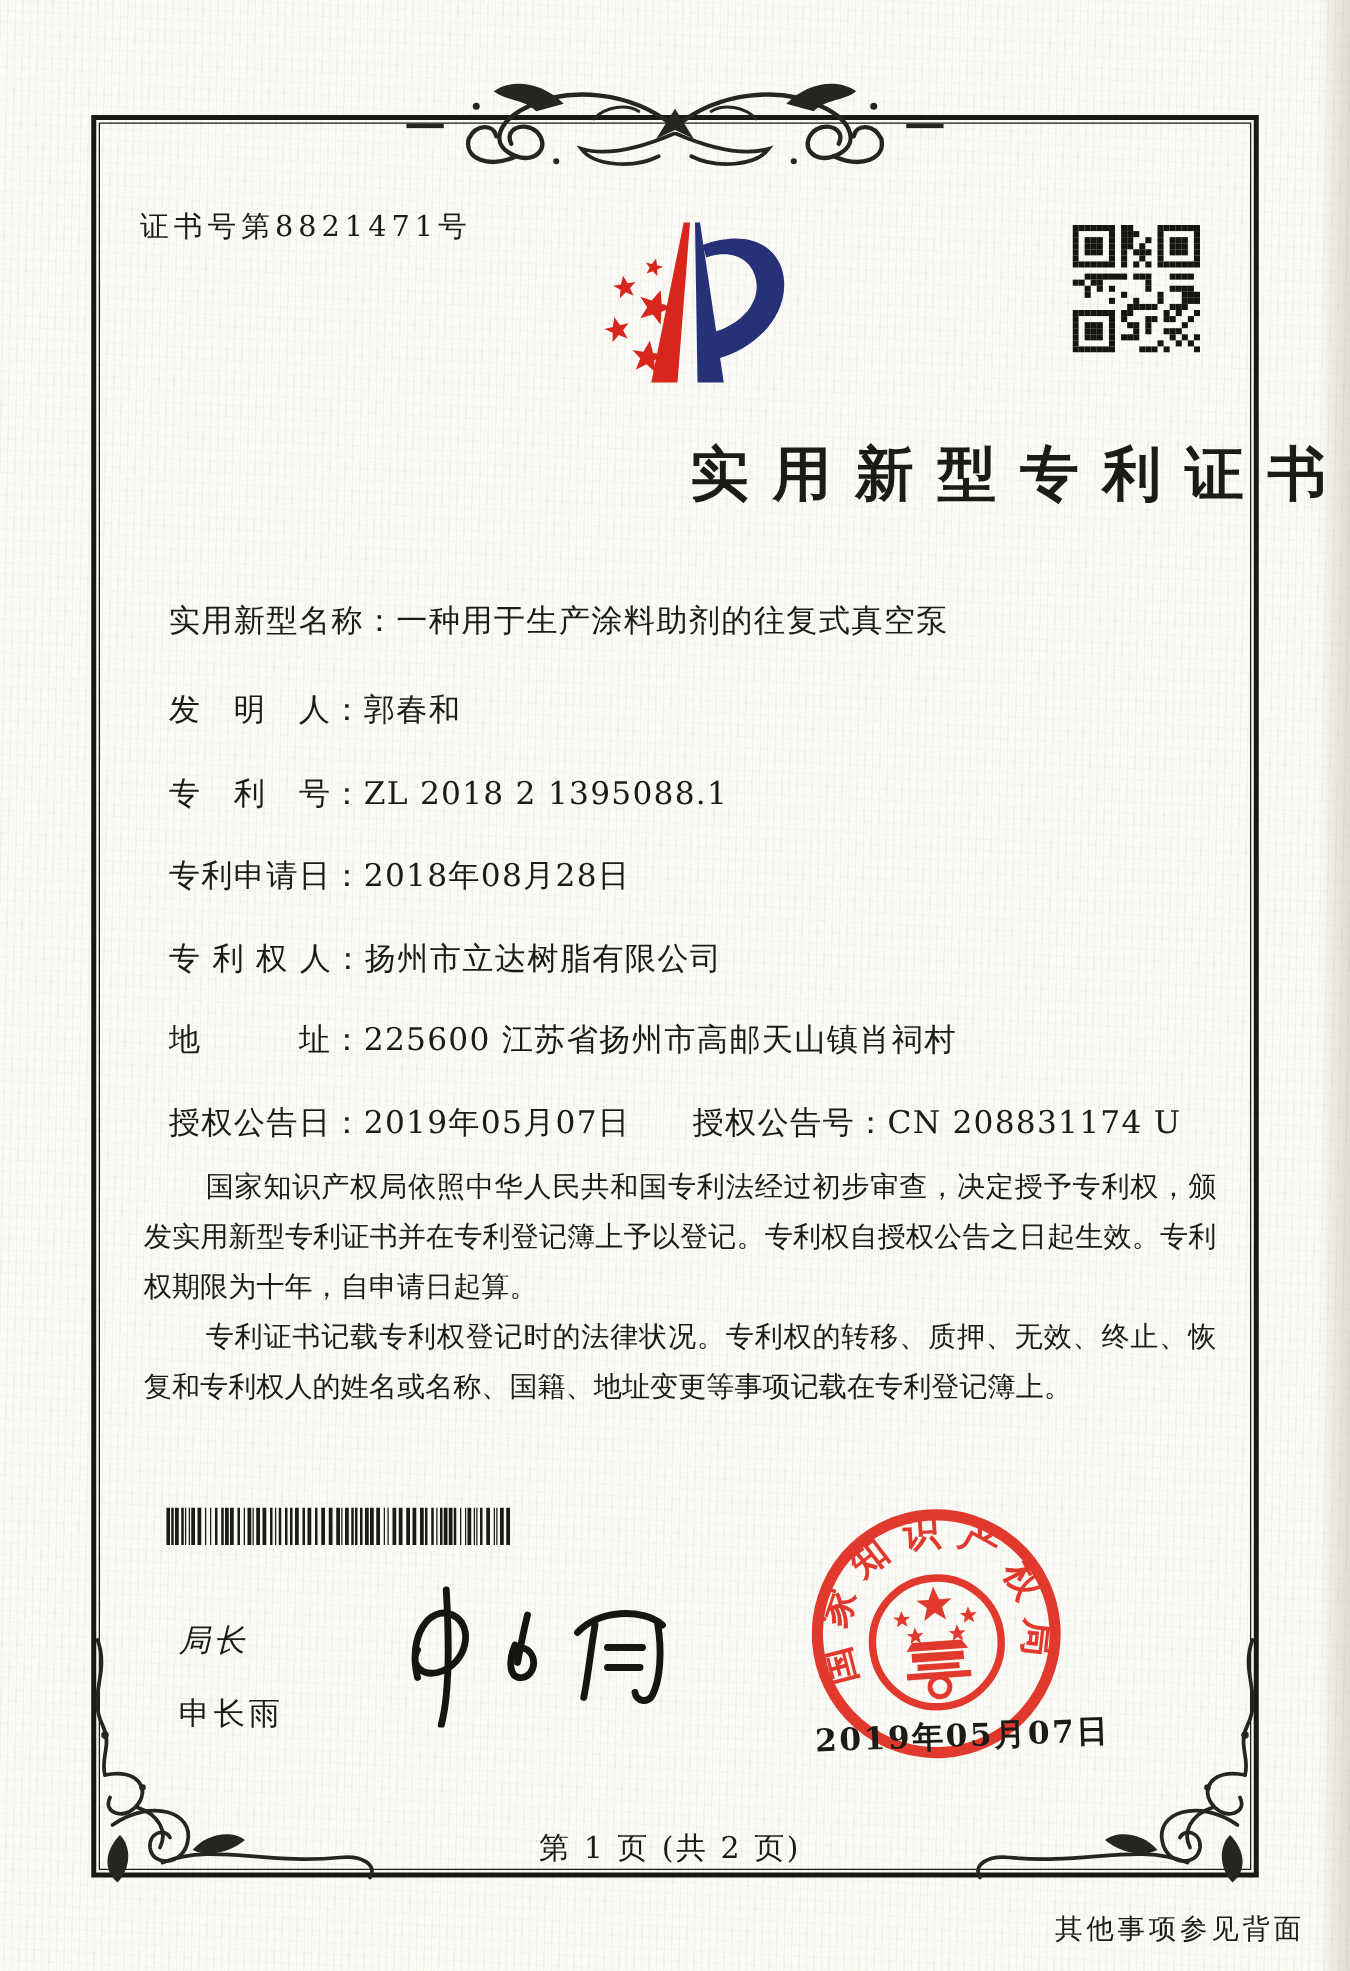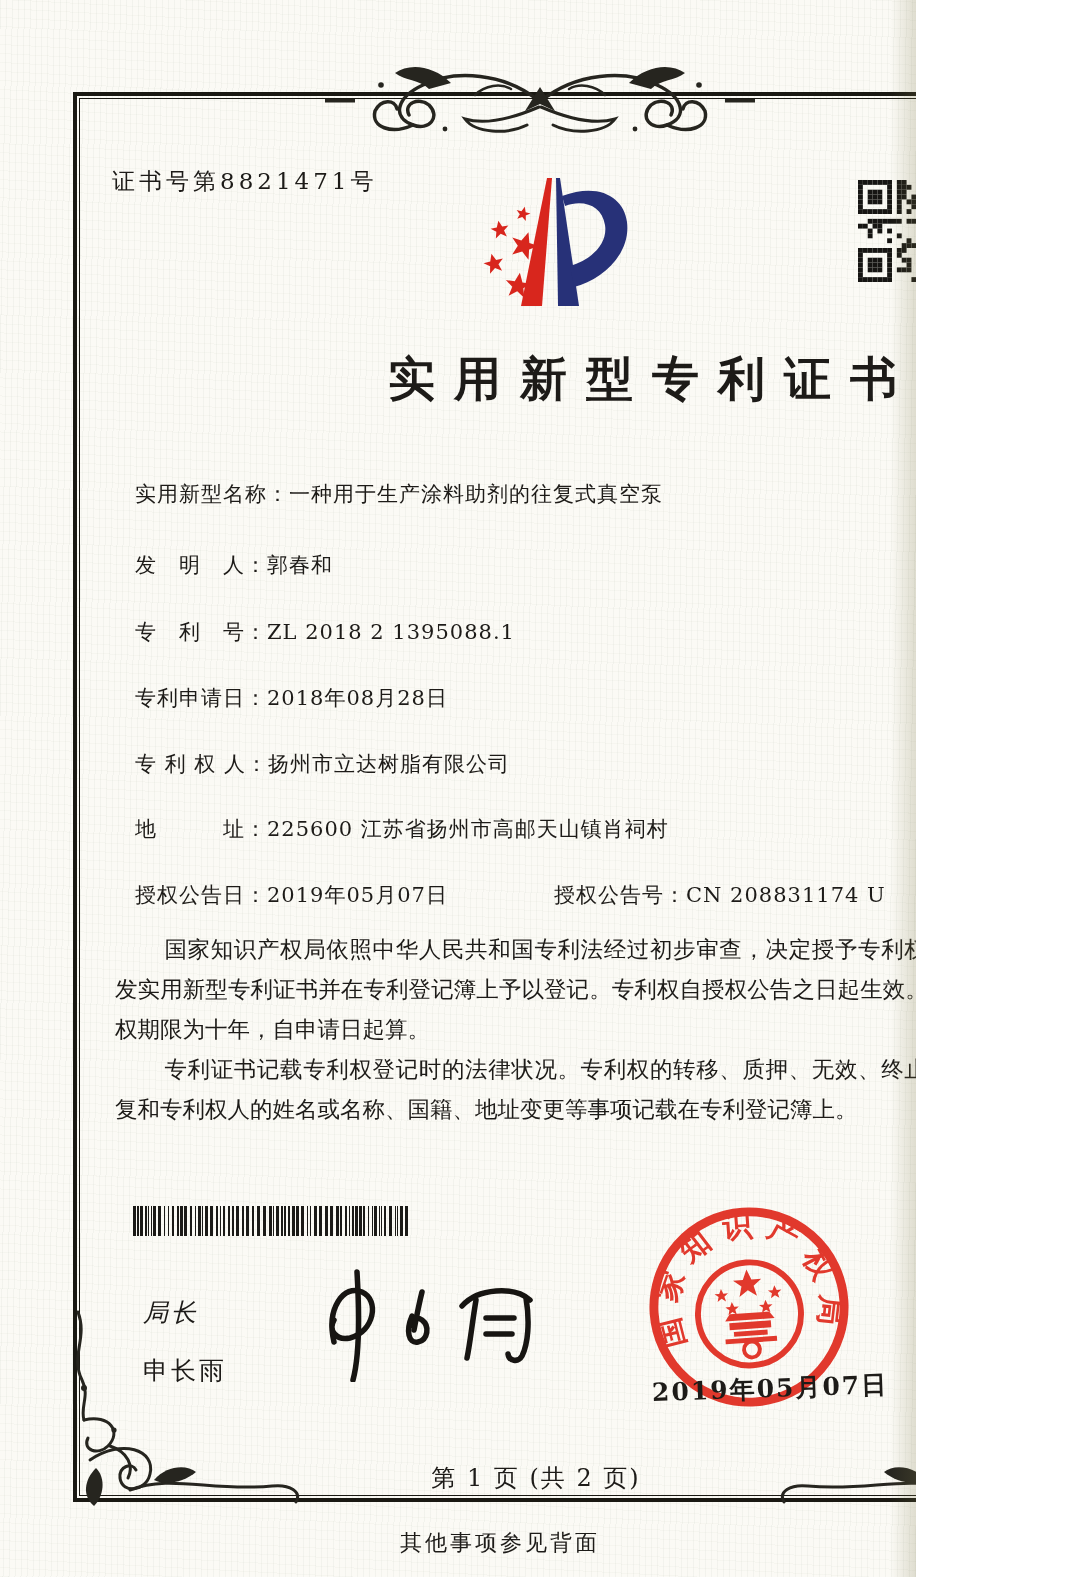--- a/index.html
+++ b/index.html
@@ -1,18 +1,18 @@
 <!DOCTYPE html>
 <html><head>
 <meta charset="utf-8">
 <style>
   html,body{margin:0;padding:0;}
   body{width:1080px;height:1577px;background:#ffffff;}
   .page{
-    position:relative;width:916px;height:1577px;overflow:hidden;
+    position:relative;width:1080px;height:1577px;overflow:hidden;
     background:#fbfaf5;color:#1d1b18;
     font-family:"DejaVu Serif","Liberation Serif",serif;
   }
   .page::before{ 
     content:"";position:absolute;inset:0;z-index:0;pointer-events:none;
     background:
       repeating-linear-gradient(91deg, rgba(140,155,140,.08) 0 1px, transparent 1px 6px),
       repeating-linear-gradient(3deg, rgba(150,160,130,.05) 0 1px, transparent 1px 9px);
   }
   .page::after{ 
@@ -26,36 +26,36 @@
   .frame::after{content:"";position:absolute;inset:2px;border:1.5px solid #1a1913;}
   .abs{position:absolute;z-index:2;}
 
   .cert-no{left:112px;top:166px;font-size:23px;letter-spacing:4px;}
 
   .title{
     left:0;right:0;top:348px;text-align:right;
     font-size:47px;font-weight:700;letter-spacing:19px;text-indent:19px;
   }
 
-  .field-row{left:135px;right:113px;font-size:21px;letter-spacing:1px;white-space:nowrap;}
+  .field-row{left:135px;right:113px;font-size:25px;letter-spacing:1px;white-space:nowrap;}
   .field-row .lab{display:inline-block;}
   .field-row .val{display:inline-block;}
   .grant-pair2{position:absolute;left:419px;top:0;white-space:nowrap;}
 
   .paras{left:115px;top:930px;width:858px;font-size:22.5px;line-height:40px;text-align:justify;font-family:Liberation Serif, serif;}
   .paras p{margin:0;text-indent:2.2em;}
 
   .signer-role{left:143px;top:1296px;font-size:25px;letter-spacing:3px;font-style:italic;}
   .signer-name{left:143px;top:1342px;font-size:25px;letter-spacing:3px;margin-top:12px;}
 
   .seal-wrap{left:645px;top:1203px;width:208px;height:208px;z-index:3;opacity:.93;transform:rotate(-4deg);}
   .seal-date{left:652px;top:1372px;font-size:25px;font-weight:700;letter-spacing:2px;z-index:4;transform:rotate(-2deg);}
 
   .page-no{left:73px;width:926px;top:1462px;text-align:center;font-size:24px;letter-spacing:2px;}
-  .back-note{left:0;width:1000px;top:1528px;text-align:center;font-size:22px;letter-spacing:3px;}
+  .back-note{left:0;width:1000px;top:1528px;text-align:right;font-size:22px;letter-spacing:3px;padding-left:44px;}
 
   .orn-top{left:325px;top:55px;z-index:2;}
   .flourish-bl{left:62px;top:1310px;z-index:2;}
   .flourish-br{left:768px;top:1310px;z-index:2;transform:scaleX(-1);}
 </style>
 </head>
 <body>
 
 <div class="page">
 

